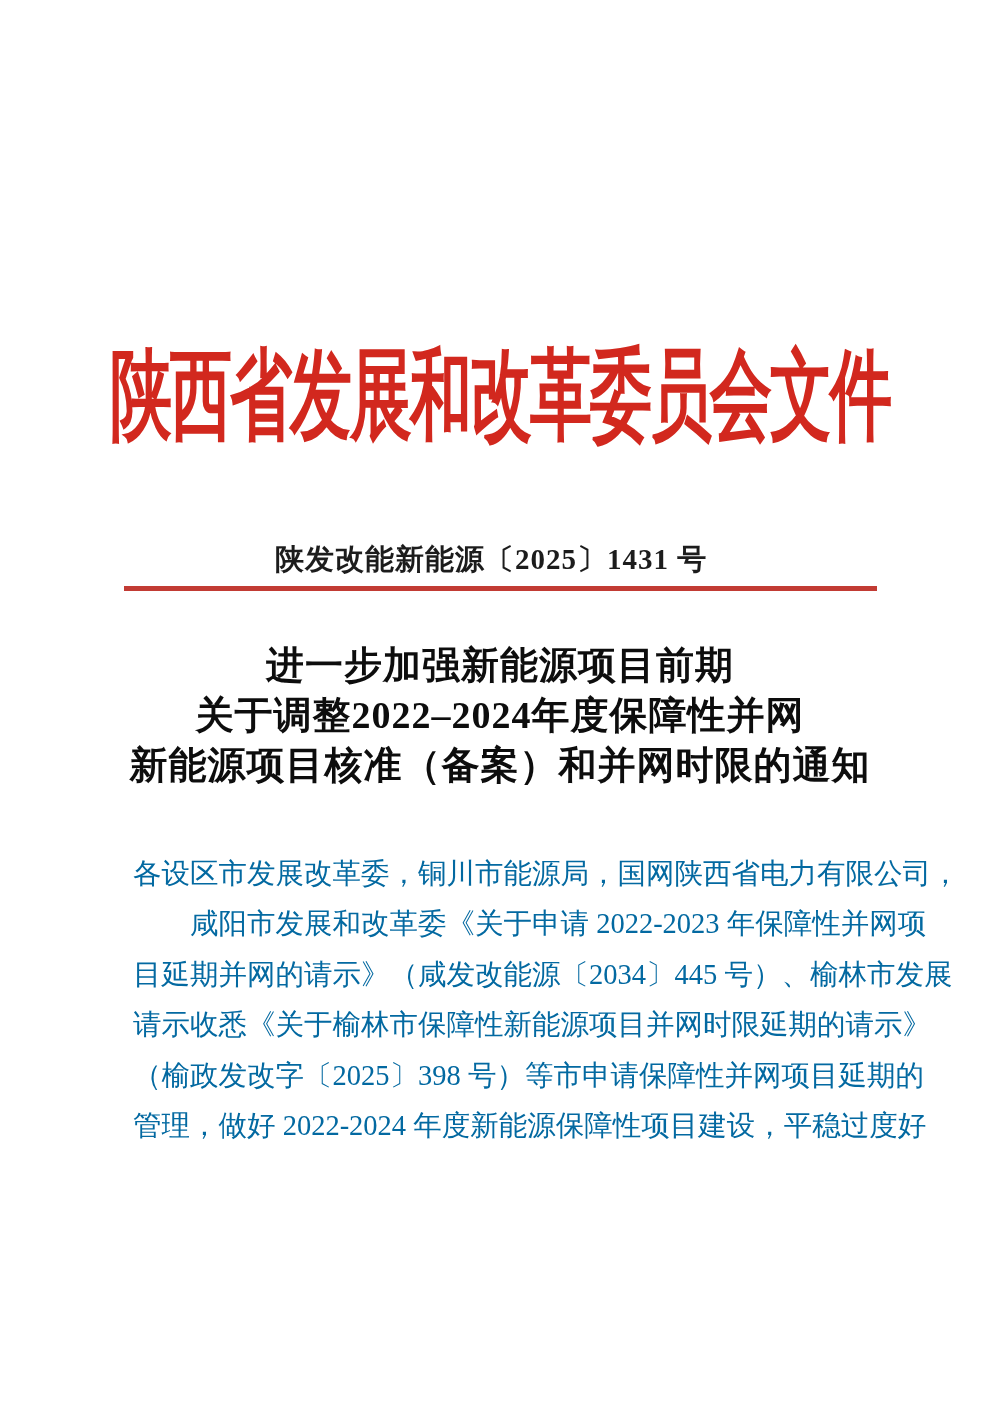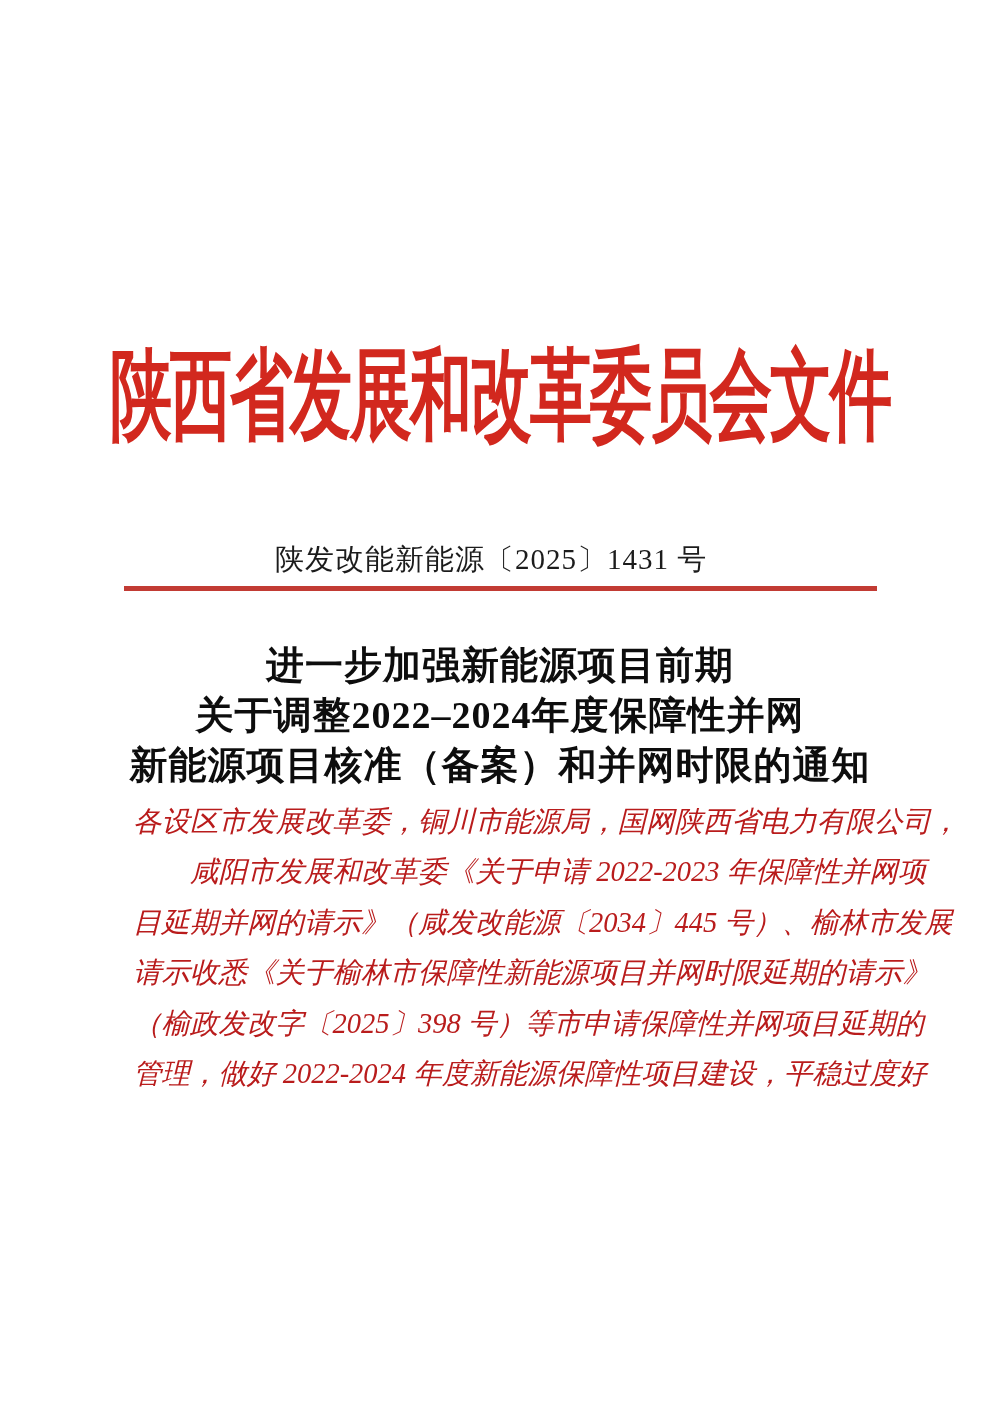--- a/index.html
+++ b/index.html
@@ -41,20 +41,21 @@
   }
   .doc-number {
     position: absolute;
     top: 540px;
     left: 0;
     right: 18px;
     text-align: center;
     font-size: 29px;
     letter-spacing: 1px;
     color: #1c1c1c;
+    font-weight: bold;
   }
   .red-divider {
     position: absolute;
     top: 586px;
     left: 124px;
     right: 123px;
     height: 5px;
     background: var(--divider-red);
   }
   .title {
@@ -66,27 +67,26 @@
     font-weight: bold;
     color: #0d0d0d;
   }
   .title-line {
     font-size: 38px;
     line-height: 50px;
     letter-spacing: 1px;
   }
   .doc-body {
     position: absolute;
-    top: 797px;
+    top: 849px;
     left: 133px;
     right: 123px;
     font-size: 28.5px;
     line-height: 50.4px;
-    color: #b91c1c;
-    font-style: italic;
+    color: #0369a1;
   }
   .body-line {
     text-align: justify;
     text-align-last: justify;
     white-space: nowrap;
   }
   .body-line.short {
     text-align-last: left;
     letter-spacing: 2px;
   }

